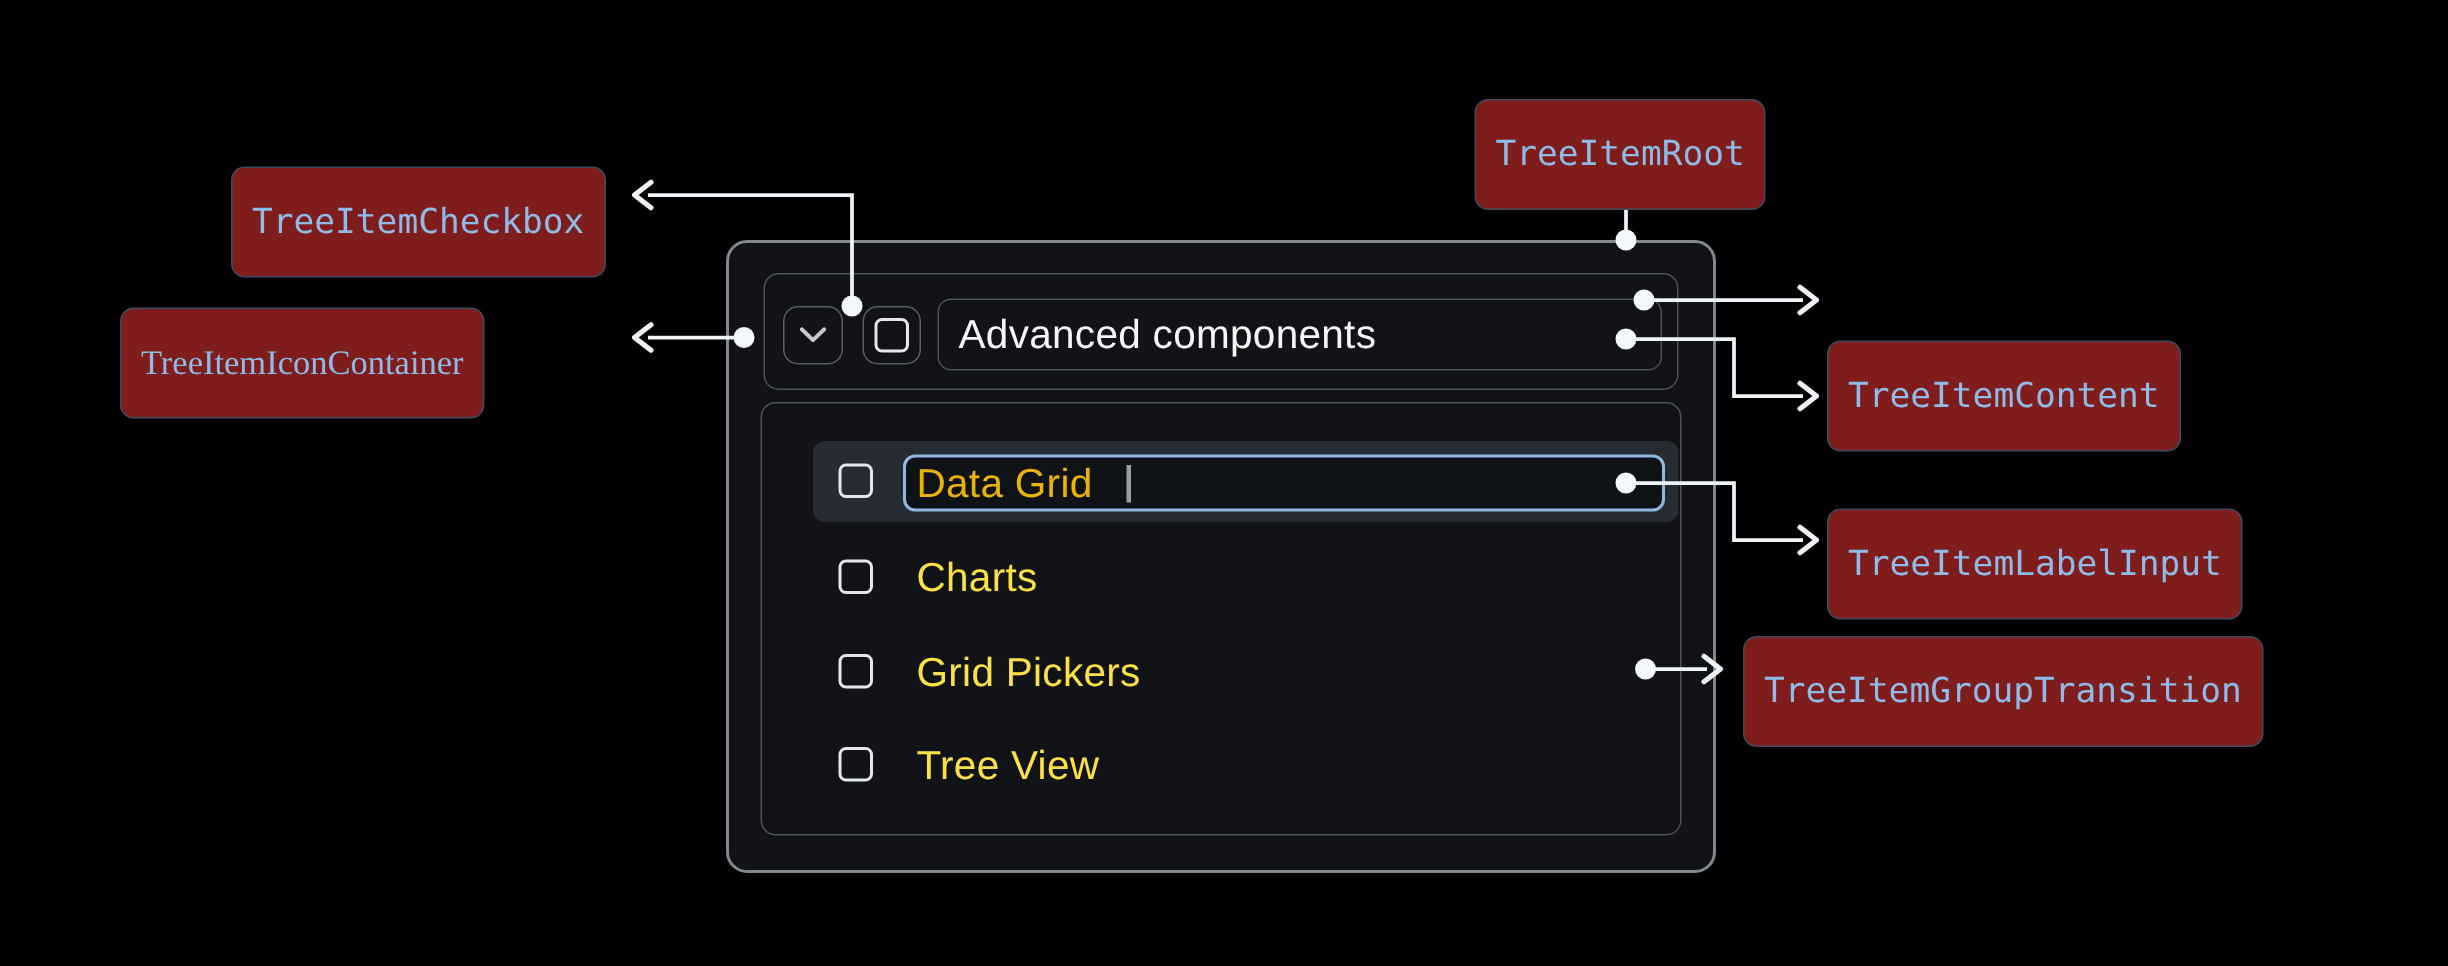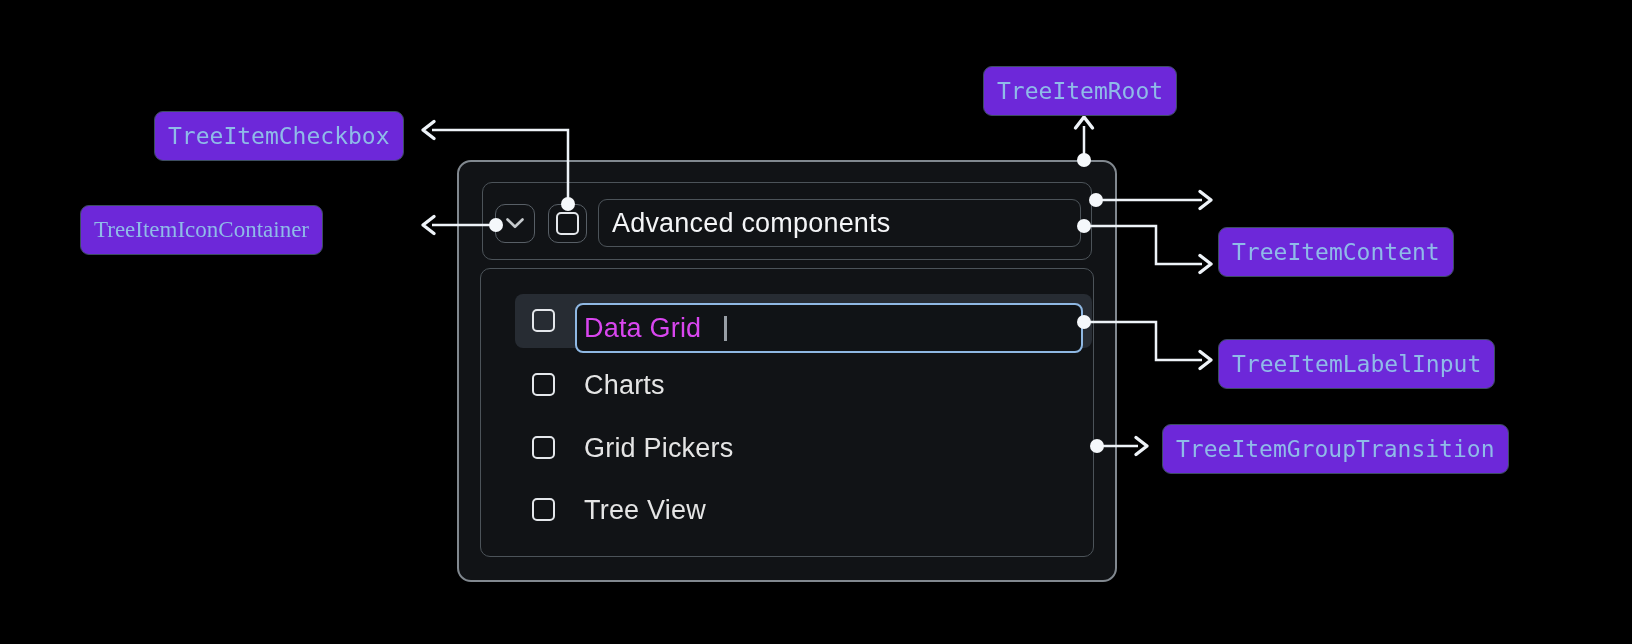--- a/index.html
+++ b/index.html
@@ -6,21 +6,21 @@
   html, body { background: #000; }
   body { width: 1632px; height: 644px; overflow: hidden; font-family: "Liberation Sans", sans-serif; }
 
   .stage { position: absolute; left: 0; top: 0; width: 1632px; height: 644px; background: #000; }
 
   
   .connectors { position: absolute; left: 0; top: 0; width: 1632px; height: 644px; pointer-events: none; z-index: 5; }
 
   
   .demo-root {
-    position: absolute; left: 457px; top: 160px; width: 660px; height: 422px;
+    position: absolute; left: 484px; top: 160px; width: 660px; height: 422px;
     background: #111316; border: 2px solid #81888f; border-radius: 14px; z-index: 1;
   }
   .content-row {
     position: absolute; left: 23px; top: 20px; width: 610px; height: 78px;
     border: 1.5px solid #4c5359; border-radius: 10px;
   }
   .sq-btn {
     position: absolute; width: 40px; height: 39px;
     border: 1.5px solid #585f66; border-radius: 10px;
     display: flex; align-items: center; justify-content: center;
@@ -39,37 +39,37 @@
   .group-box {
     position: absolute; left: 21px; top: 106px; width: 614px; height: 289px;
     border: 1.5px solid #4c5359; border-radius: 10px;
   }
   .item-row {
     position: absolute; left: 34px; width: 577px; height: 54px;
     display: flex; align-items: center; border-radius: 8px;
   }
   .item-row .cb-square { position: absolute; left: 17px; top: 15px; }
   .item-label {
-    position: absolute; left: 69px; color: #e5e5e5; font-size: 27px; letter-spacing: 0.2px;
+    position: absolute; left: 69px; color: #fde047; font-size: 27px; letter-spacing: 0.2px;
   }
   .row-selected { background: #272c33; }
   .label-input {
-    position: absolute; left: 60px; top: 9px; width: 508px; height: 50px;
+    position: absolute; left: 60px; top: 9px; width: 508px; height: 38px;
     background: #101316; border: 2px solid #8fb8e3; border-radius: 8px;
     display: flex; align-items: center; padding-left: 7px;
-    color: #d946ef; font-size: 27px; letter-spacing: 0.2px; gap: 21px;
+    color: #eab308; font-size: 27px; letter-spacing: 0.2px; gap: 21px;
   }
   .caret { display: inline-block; width: 2.5px; height: 25px; background: #979ea5; margin-left: 2px; }
 
   
   .badge {
     position: absolute; z-index: 6;
-    background: #6d28d9; border: 1.5px solid #3d4d60; border-radius: 9px;
+    background: #7f1d1d; border: 1.5px solid #3d4d60; border-radius: 9px;
     color: #8fbbe8; font: 23px/30px "DejaVu Sans Mono", monospace;
-    padding: 9px 13px; white-space: nowrap;
+    padding: 21px 13px; white-space: nowrap;
   }
   .b-checkbox        { left: 154px;  top: 111px; }
   .b-icon-container  { left: 80px;   top: 205px; font-family: Liberation Serif, serif; }
   .b-root            { left: 983px;  top: 66px;  }
   .b-content         { left: 1218px; top: 179px; margin-top: 48px; }
   .b-label           { left: 1218px; top: 242px; }
   .b-label-input     { left: 1218px; top: 339px; }
   .b-group-transition{ left: 1162px; top: 424px; }
 </style>
 </head>

